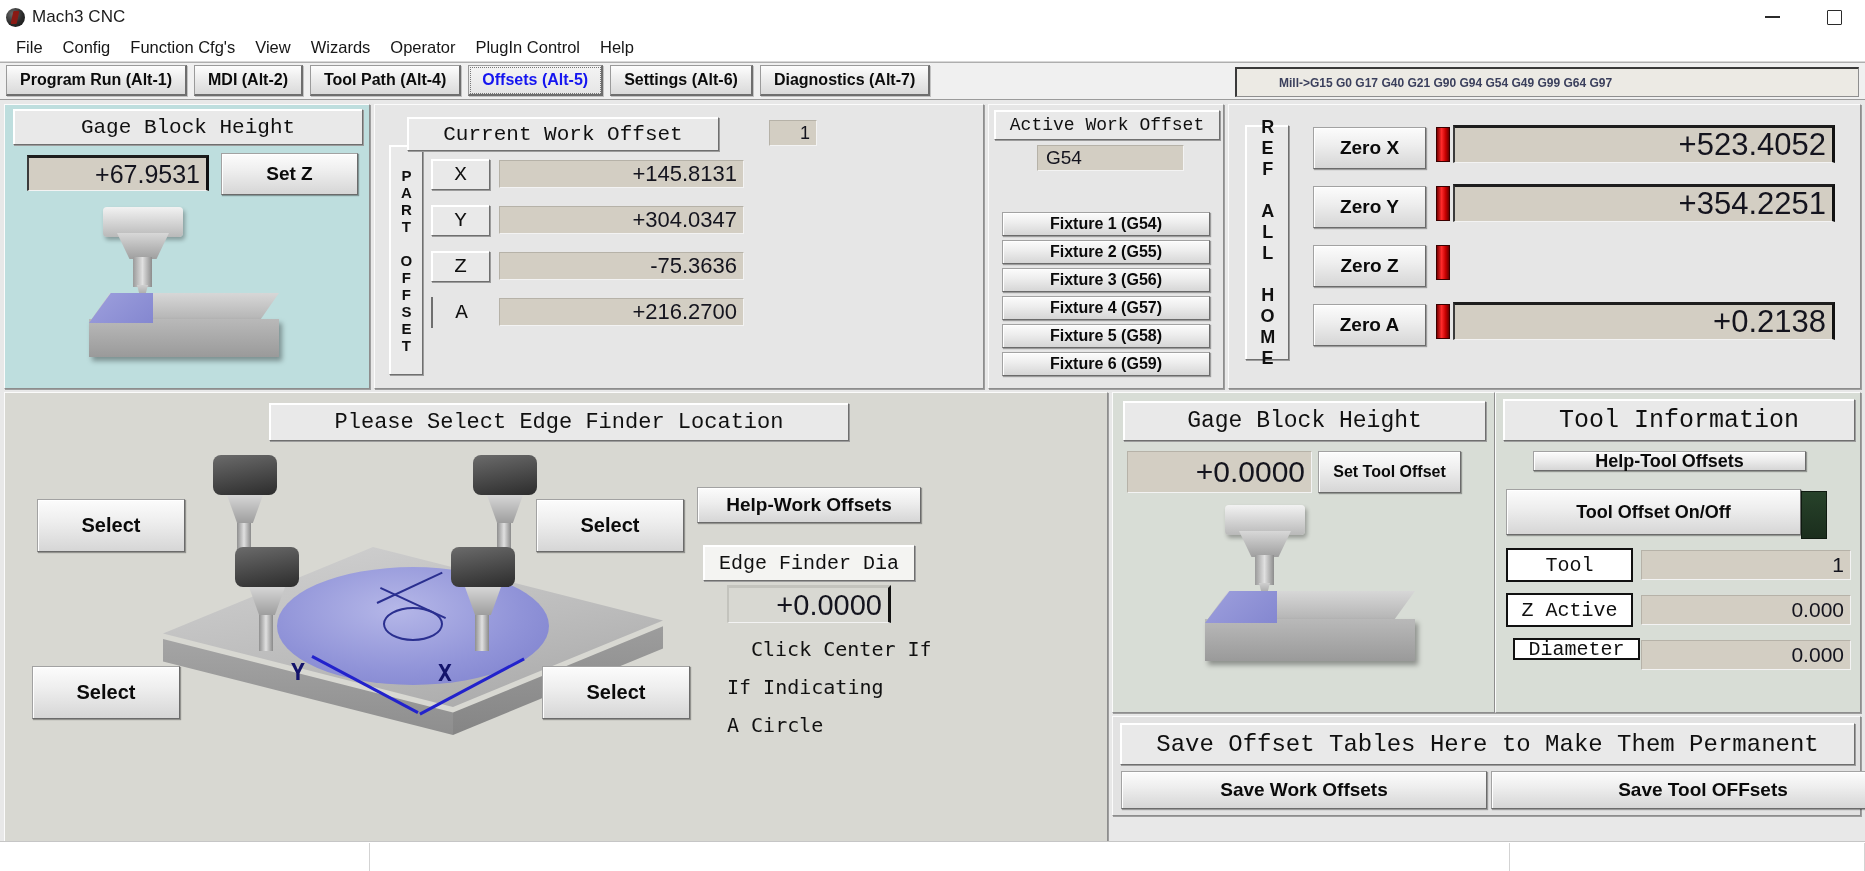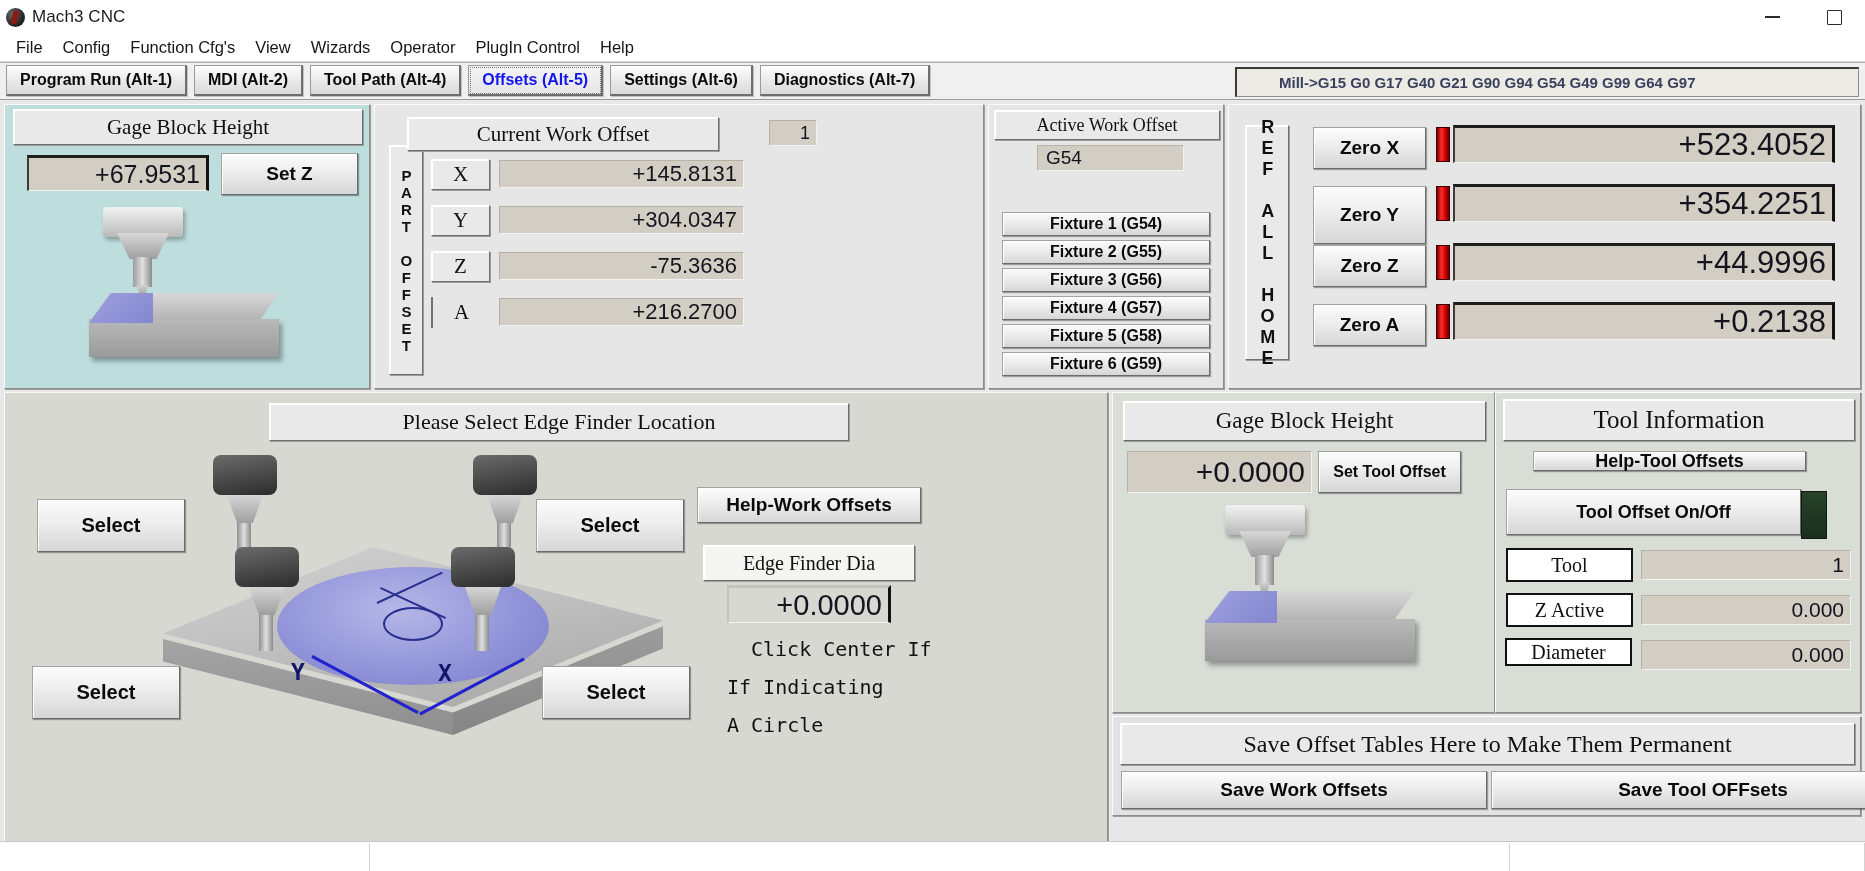--- a/index.html
+++ b/index.html
@@ -80,21 +80,21 @@
   }
   .gcode-bar {
     position: absolute; left: 1235px; top: 4px;
     width: 624px; height: 30px;
     background: #eceae4;
     border: 1px solid #8e8e8e;
     border-top: 2px solid #3a3a3a; border-left: 2px solid #3a3a3a;
     display: flex; align-items: center;
   }
   .gcode-text {
-    font-size: 15px; color: #3a3f5c; font-weight: bold;
+    font-size: 12px; color: #3a3f5c; font-weight: bold;
     padding-left: 42px; white-space: nowrap;
   }
 
   
   .workspace {
     position: relative; width: 1865px; height: 771px;
     background: #e8e8e8;
     border-top: 1px solid #9b9b9b;
   }
 
@@ -109,21 +109,21 @@
     box-shadow: 1px 1px 0 #9e9e9e;
   }
 
   
   .cap {
     display: flex; align-items: center; justify-content: center;
     background: #e9e9e9;
     border: 1px solid #ffffff;
     border-right-color: #6f6f6f; border-bottom-color: #6f6f6f;
     box-shadow: inset 1px 1px 0 #fff, 1px 1px 0 #9c9c9c;
-    font-family: Liberation Serif, serif;
+    font-family: Liberation Mono, monospace;
     color: #101010; white-space: nowrap;
   }
 
   
   .btn {
     display: flex; align-items: center; justify-content: center;
     background: linear-gradient(180deg,#fcfcfc 0%,#eeeeee 42%,#d6d6d6 100%);
     border: 1px solid #a2a2a2;
     border-right-color: #6b6b6b; border-bottom-color: #6b6b6b;
     box-shadow: inset 1px 1px 0 #ffffff, 1px 1px 1px rgba(0,0,0,.32);
@@ -308,27 +308,26 @@
   <div class="panel" style="left:1228px; top:4px; width:633px; height:285px;">
 
     <div class="cap vstack" style="position:absolute; left:16px; top:20px; width:44px; height:235px; font-size:18px;">
       <span style="writing-mode:vertical-rl; text-orientation:upright; line-height:.96; letter-spacing:1px;">REF ALL HOME</span>
     </div>
 
     <div class="btn" style="position:absolute; left:84px; top:22px; width:113px; height:42px; font-size:19px;">Zero X</div>
     <div class="led" style="position:absolute; left:207px; top:22px; width:14px; height:35px;"></div>
     <div class="dro caret" style="position:absolute; left:224px; top:20px; width:382px; height:38px; font-size:31px;">+523.4052</div>
 
-    <div class="btn" style="position:absolute; left:84px; top:81px; width:113px; height:58px; font-size:19px;text-align:center;">Zero Y</div>
+    <div class="btn" style="position:absolute; left:84px; top:81px; width:113px; height:42px; font-size:19px;text-align:center;">Zero Y</div>
     <div class="led" style="position:absolute; left:207px; top:81px; width:14px; height:35px;"></div>
     <div class="dro caret" style="position:absolute; left:224px; top:79px; width:382px; height:38px; font-size:31px;">+354.2251</div>
 
     <div class="btn" style="position:absolute; left:84px; top:140px; width:113px; height:42px; font-size:19px;">Zero Z</div>
     <div class="led" style="position:absolute; left:207px; top:140px; width:14px; height:35px;"></div>
-    <div class="dro caret" style="position:absolute; left:224px; top:138px; width:382px; height:38px; font-size:31px;">+44.9996</div>
 
     <div class="btn" style="position:absolute; left:84px; top:199px; width:113px; height:42px; font-size:19px;">Zero A</div>
     <div class="led" style="position:absolute; left:207px; top:199px; width:14px; height:35px;"></div>
     <div class="dro caret" style="position:absolute; left:224px; top:197px; width:382px; height:38px; font-size:31px;padding-left:17px;">+0.2138</div>
   </div>
 
   <div class="panel" style="left:4px; top:292px; width:1104px; height:468px; background:#d8d8d2;">
 
     <div class="cap" style="position:absolute; left:264px; top:10px; width:580px; height:38px; font-size:22px;">Please Select Edge Finder Location</div>
 
@@ -463,21 +462,21 @@
     <div class="cap mono" style="position:absolute; left:10px; top:155px; width:127px; height:34px;
                 font-size:20px; background:#ffffff; border:2px solid #111;
                 box-shadow:none;">Tool</div>
     <div class="dro soft" style="position:absolute; left:145px; top:157px; width:210px; height:30px; font-size:21px;">1</div>
 
     <div class="cap mono" style="position:absolute; left:10px; top:200px; width:127px; height:34px;
                 font-size:20px; background:#ffffff; border:2px solid #111;
                 box-shadow:none;">Z Active</div>
     <div class="dro soft" style="position:absolute; left:145px; top:202px; width:210px; height:30px; font-size:21px;">0.000</div>
 
-    <div class="cap mono" style="position:absolute; left:9px; top:245px; width:127px; height:28px;
+    <div class="cap mono" style="position:absolute; left:17px; top:245px; width:127px; height:22px;
                 font-size:20px; background:#ffffff; border:2px solid #111;
                 box-shadow:none;text-align:center;">Diameter</div>
     <div class="dro soft" style="position:absolute; left:145px; top:247px; width:210px; height:30px; font-size:21px;">0.000</div>
   </div>
 
   <div class="panel" style="left:1112px; top:616px; width:749px; height:100px; background:#e2e2e2;">
     <div class="cap" style="position:absolute; left:7px; top:6px; width:735px; height:42px; font-size:24px;">Save Offset Tables Here to Make Them Permanent</div>
     <div class="btn" style="position:absolute; left:8px; top:54px; width:366px; height:38px; font-size:19px;">Save Work Offsets</div>
     <div class="btn" style="position:absolute; left:378px; top:54px; width:424px; height:38px; font-size:19px;">Save Tool OFFsets</div>
   </div>

